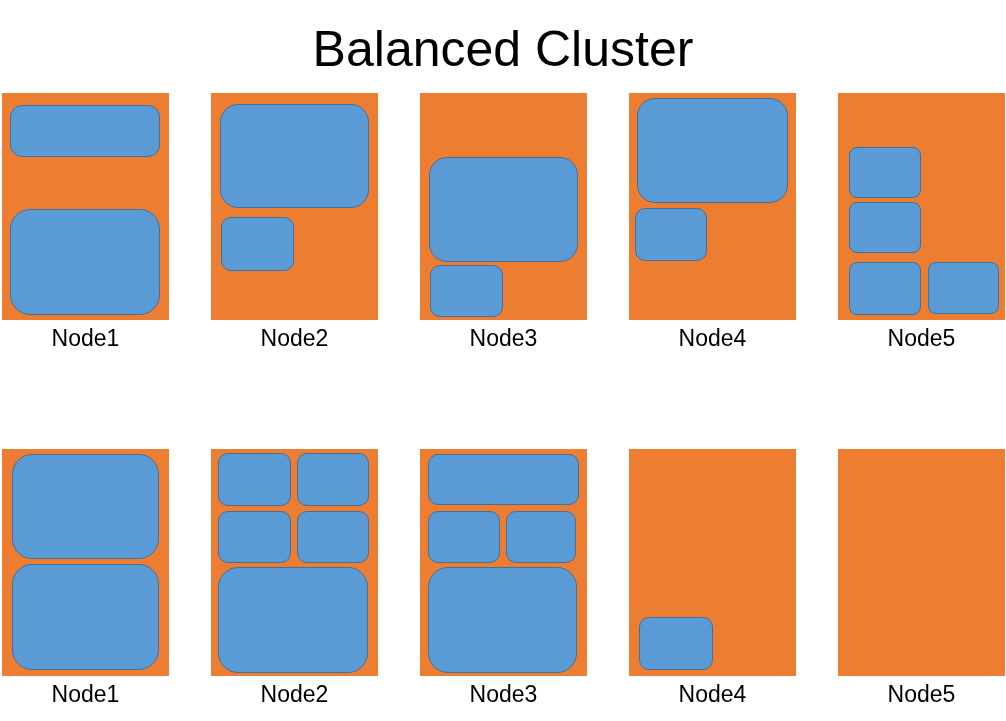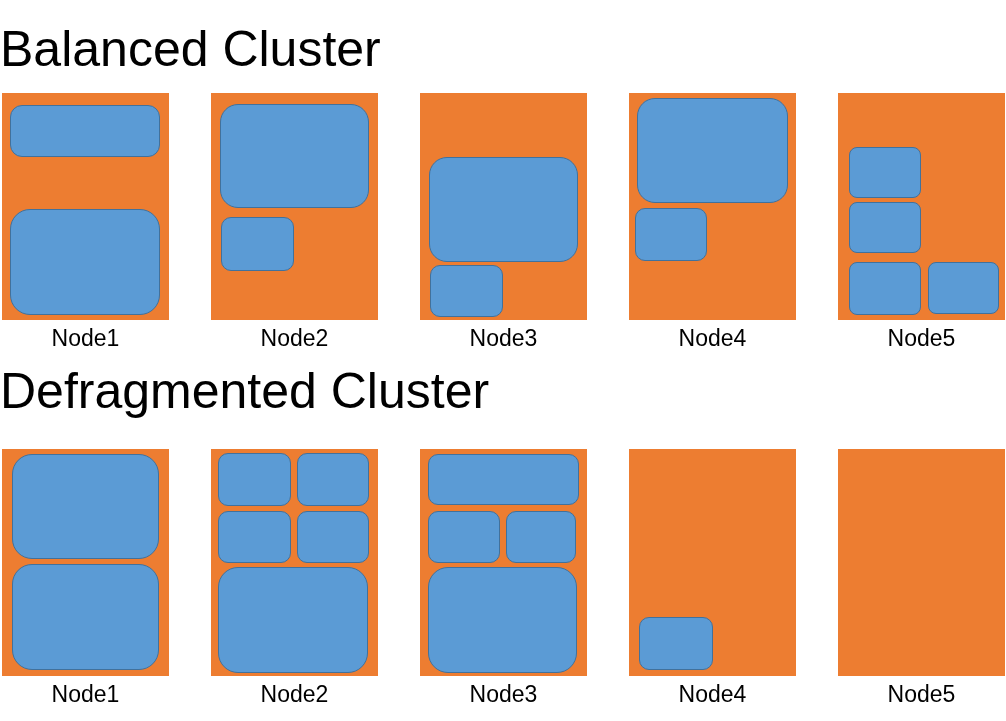--- a/index.html
+++ b/index.html
@@ -6,20 +6,21 @@
   .canvas {
     position:relative;
     width:1006px; height:721px;
     background:#ffffff;
     font-family:"Liberation Sans", sans-serif;
     overflow:hidden;
   }
   .section-title {
     position:absolute;
     left:0; width:1006px;
+    text-align:center;
     font-family:"Liberation Sans", sans-serif;
     font-weight:300;
     font-size:50px;
     line-height:1.1;
     color:#000000;
     letter-spacing:0px;
     white-space:nowrap;
   }
   .node {
     position:absolute;
@@ -71,21 +72,20 @@
       <div class="vm" style="left: 11px; top: 169px; width: 72px; height: 53px; border-radius: 8px; background: rgb(91, 155, 213); border-color: rgb(65, 113, 156);"></div>
       <div class="vm" style="left: 90px; top: 169px; width: 71px; height: 52px; border-radius: 8px; background: rgb(91, 155, 213); border-color: rgb(65, 113, 156);"></div>
     </div>
 
   <div class="node-label" style="left: 2px; top: 326px; width: 167px; color: rgb(0, 0, 0);">Node1</div>
   <div class="node-label" style="left: 211px; top: 326px; width: 167px; color: rgb(0, 0, 0);">Node2</div>
   <div class="node-label" style="left: 420px; top: 326px; width: 167px; color: rgb(0, 0, 0);">Node3</div>
   <div class="node-label" style="left: 629px; top: 326px; width: 167px; color: rgb(0, 0, 0);">Node4</div>
   <div class="node-label" style="left: 838px; top: 326px; width: 167px; color: rgb(0, 0, 0);">Node5</div>
 
-  <div class="section-title" style="top: 364px; color: rgb(0, 0, 0);">Defragmented Cluster</div>
 
   <div class="node" style="left: 2px; top: 449px; width: 167px; height: 227px; background: rgb(237, 125, 49);">
       <div class="vm" style="left: 10px; top: 5px; width: 147px; height: 105px; border-radius: 20px; background: rgb(91, 155, 213); border-color: rgb(65, 113, 156);"></div>
       <div class="vm" style="left: 10px; top: 115px; width: 147px; height: 106px; border-radius: 20px; background: rgb(91, 155, 213); border-color: rgb(65, 113, 156);"></div>
     </div>
   <div class="node" style="left: 211px; top: 449px; width: 167px; height: 227px; background: rgb(237, 125, 49);">
       <div class="vm" style="left: 7px; top: 4px; width: 73px; height: 53px; border-radius: 10px; background: rgb(91, 155, 213); border-color: rgb(65, 113, 156);"></div>
       <div class="vm" style="left: 86px; top: 4px; width: 72px; height: 53px; border-radius: 10px; background: rgb(91, 155, 213); border-color: rgb(65, 113, 156);"></div>
       <div class="vm" style="left: 7px; top: 62px; width: 73px; height: 52px; border-radius: 10px; background: rgb(91, 155, 213); border-color: rgb(65, 113, 156);"></div>
       <div class="vm" style="left: 86px; top: 62px; width: 72px; height: 52px; border-radius: 10px; background: rgb(91, 155, 213); border-color: rgb(65, 113, 156);"></div>

